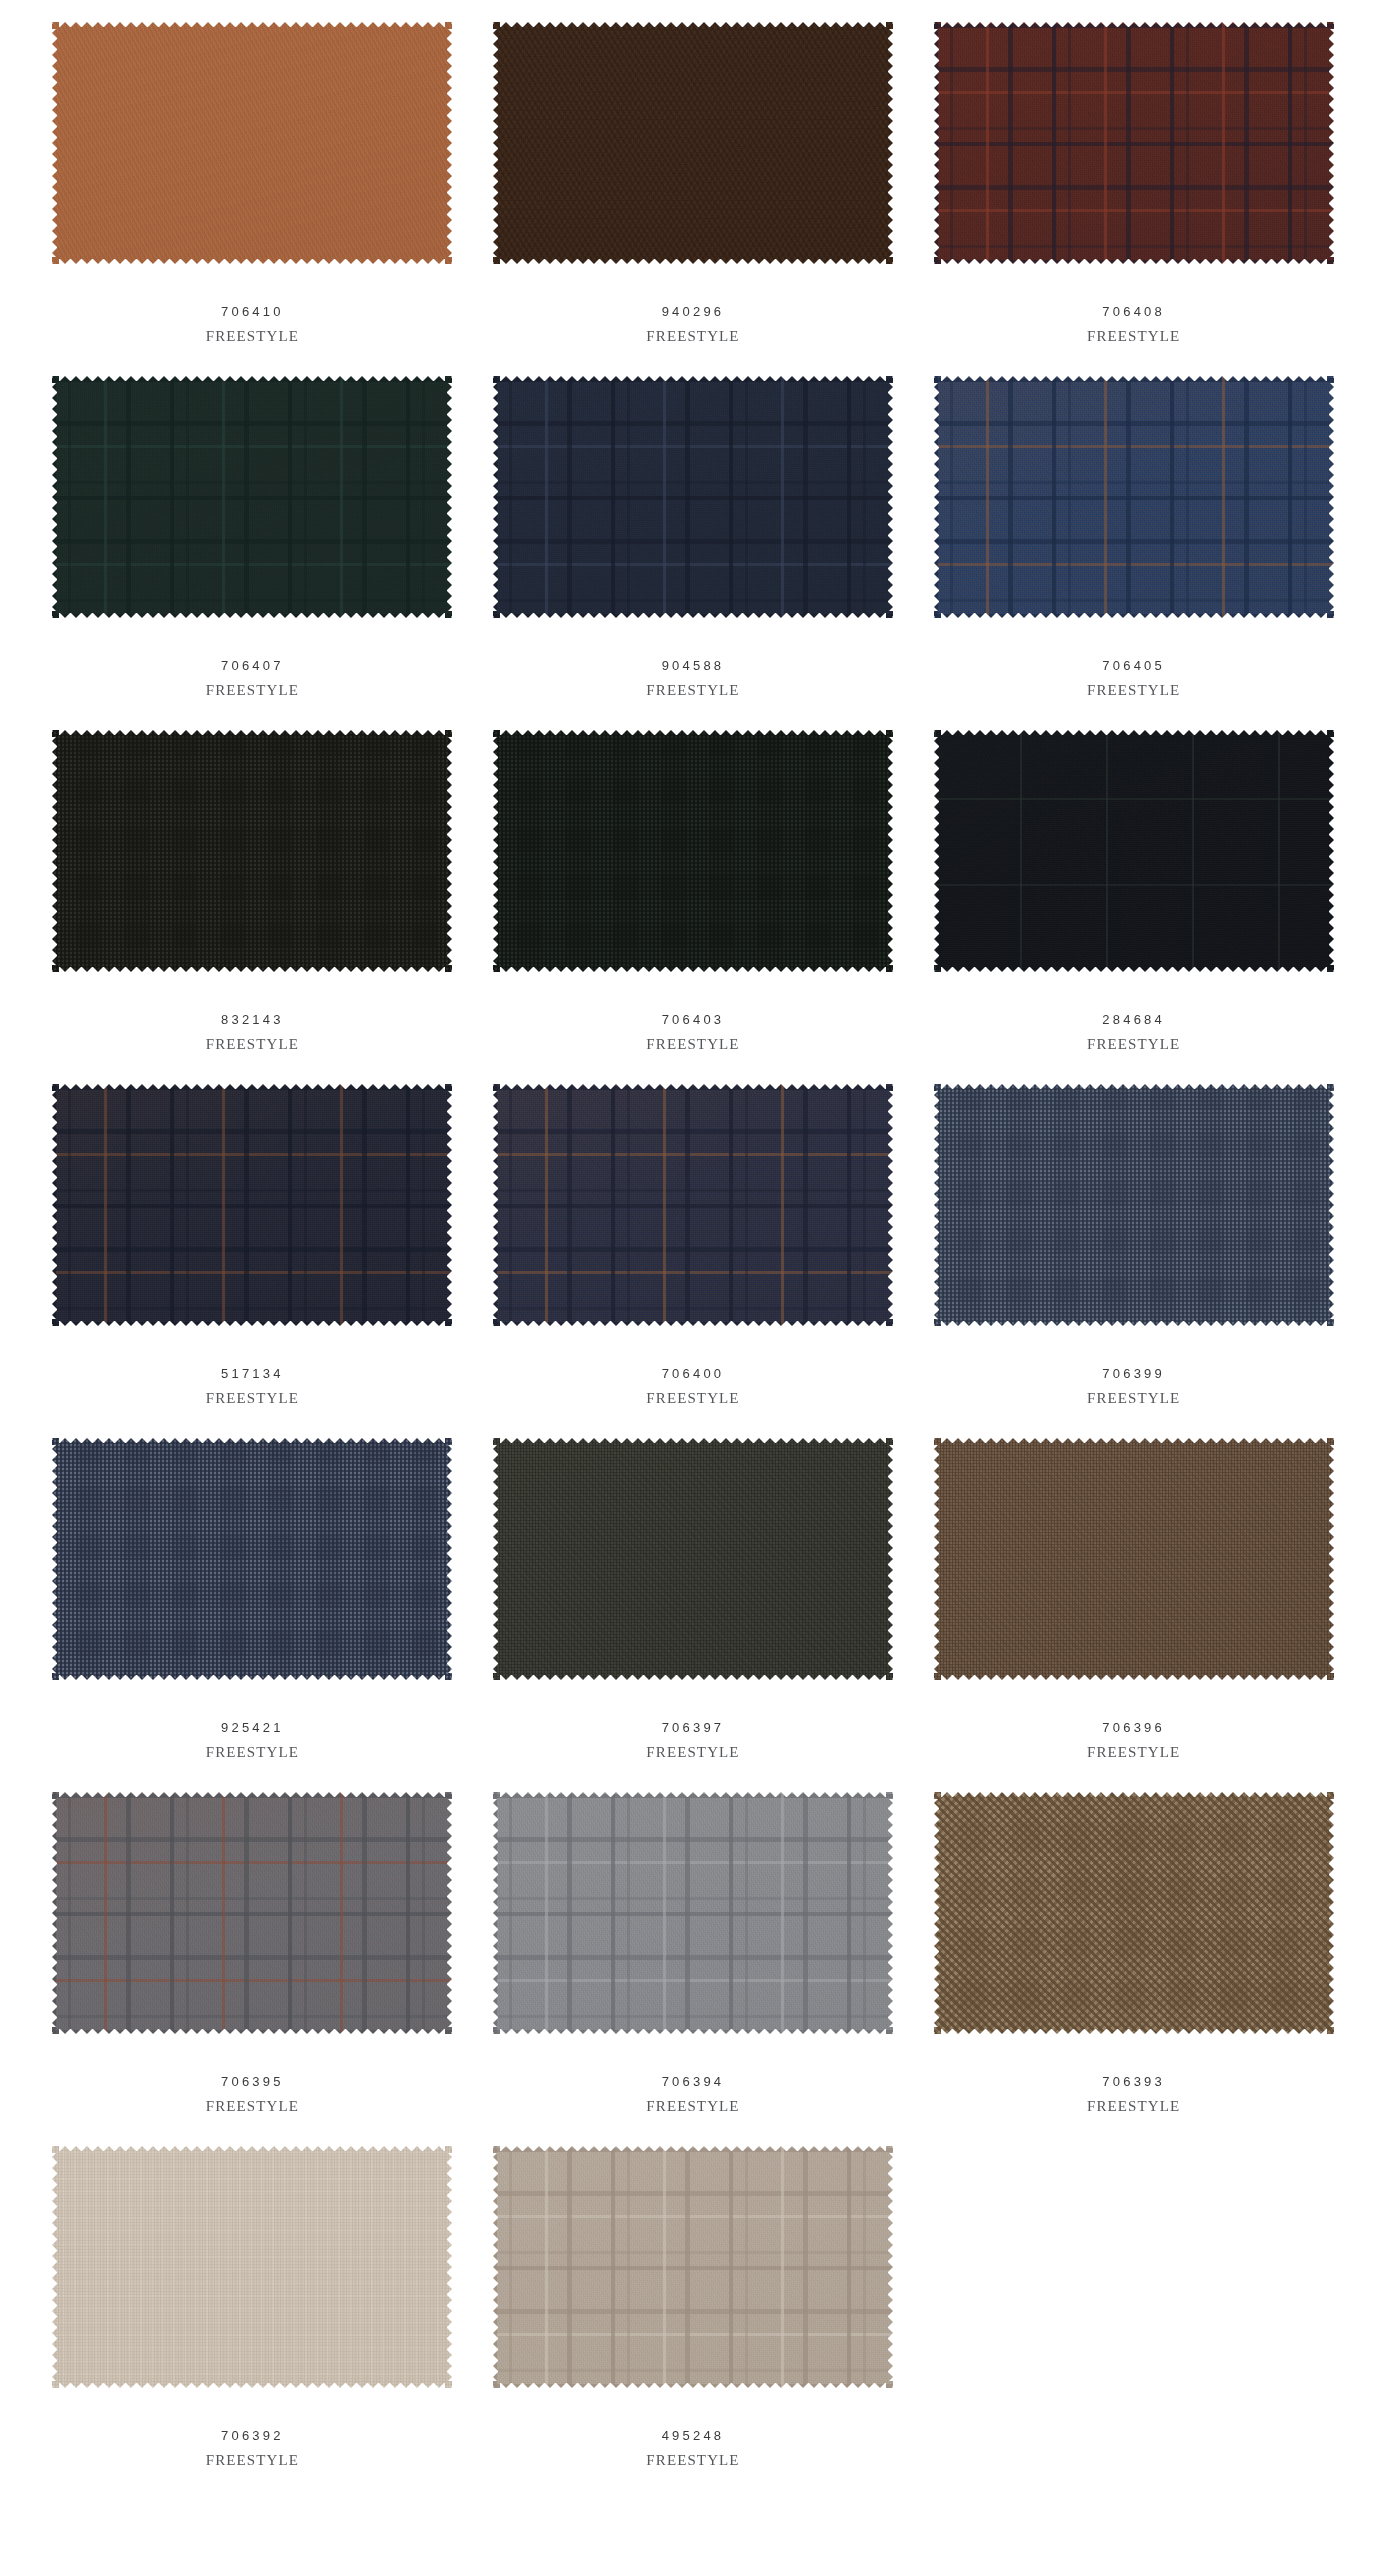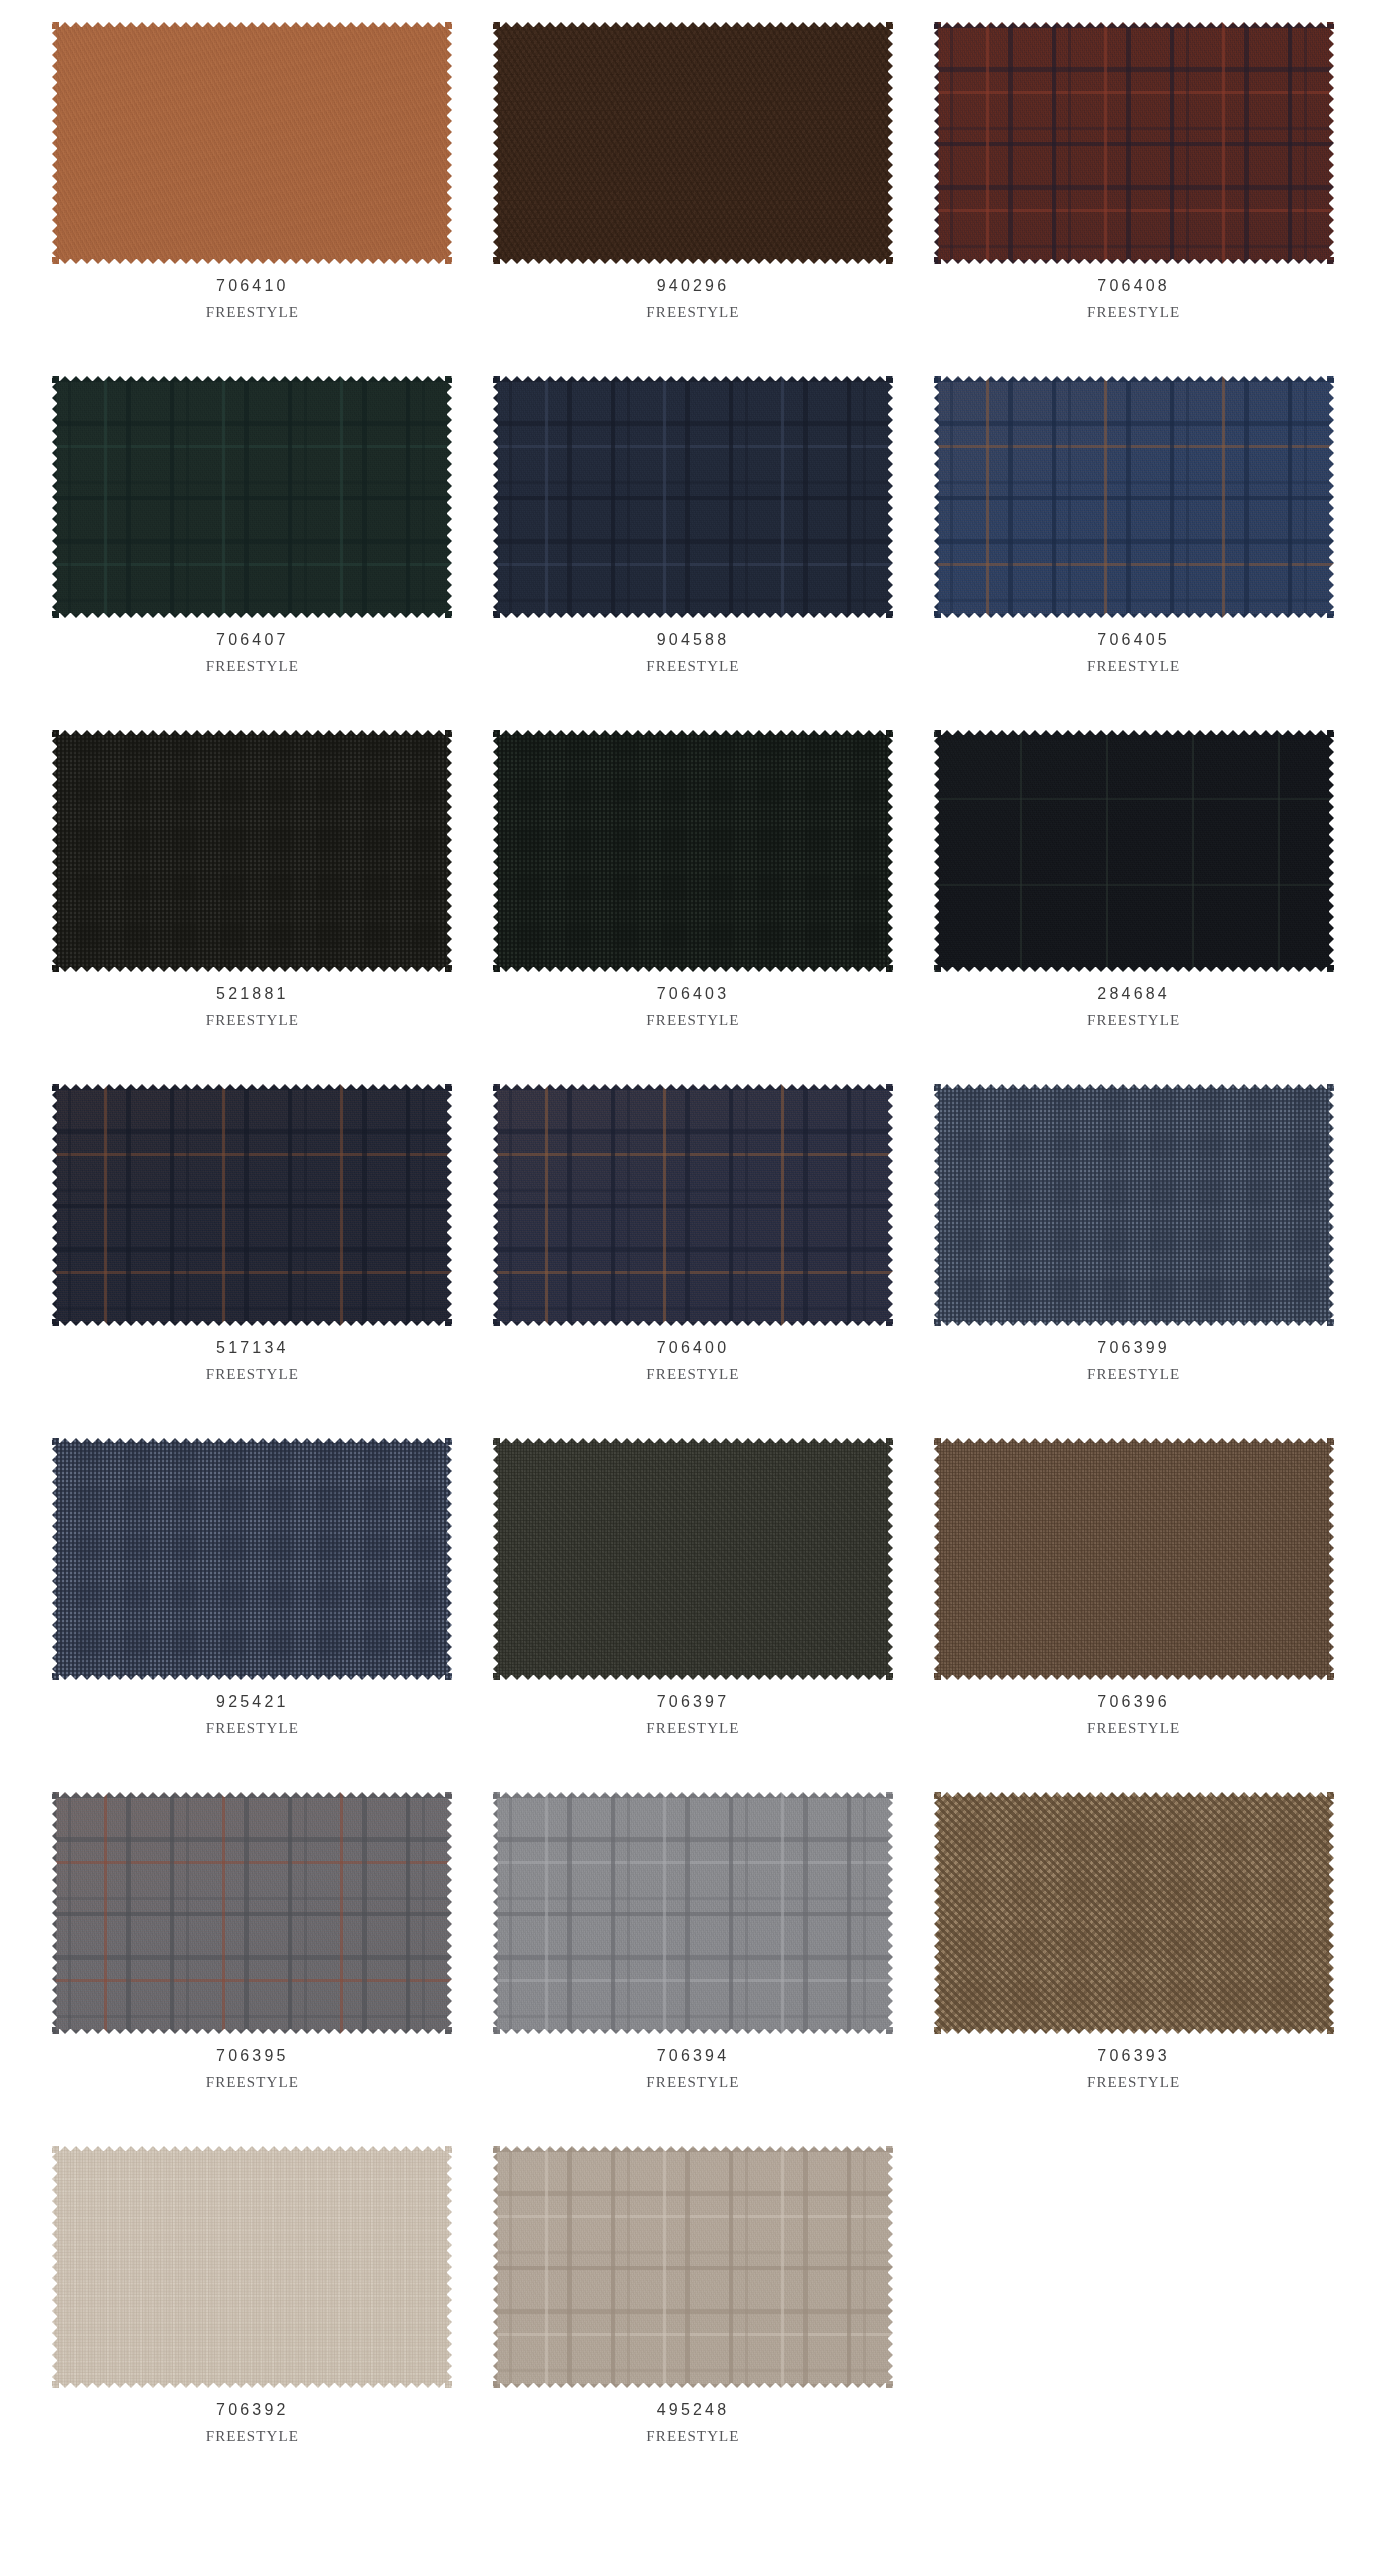--- a/index.html
+++ b/index.html
@@ -37,22 +37,22 @@
       linear-gradient(#000,#000) center/calc(100% - 14px) calc(100% - 14px) no-repeat,
       repeating-conic-gradient(from -45deg at 50% 0,  #000 0 25%, transparent 0 50%) top/11px 7px repeat-x,
       repeating-conic-gradient(from 135deg at 50% 100%,#000 0 25%, transparent 0 50%) bottom/11px 7px repeat-x,
       repeating-conic-gradient(from 45deg at 0 50%,   #000 0 25%, transparent 0 50%) left/7px 11px repeat-y,
       repeating-conic-gradient(from -135deg at 100% 50%,#000 0 25%, transparent 0 50%) right/7px 11px repeat-y;
   }
   
   .swatch::before, .swatch::after { content:""; position:absolute; inset:0; }
 
   .code {
-    margin-top: 13px;
-    font-size: 16px;
+    margin-top: 40px;
+    font-size: 13px;
     letter-spacing: 3.2px;
     color: #3a3a3a;
     font-weight: 300;
   }
   .brand {
     margin-top: 9px;
     font-family: "Liberation Serif", serif;
     font-size: 15px;
     letter-spacing: 1.1px;
     color: #55565a;
@@ -101,21 +101,21 @@
       <div class="swatch-wrap">
         <div class="swatch" style="background-color: rgb(46, 67, 104); background-image: repeating-linear-gradient(90deg, rgba(27, 42, 69, 0.7) 0px, rgba(27, 42, 69, 0.7) 4px, transparent 4px, transparent 16px, rgba(27, 42, 69, 0.38) 16px, rgba(27, 42, 69, 0.38) 19px, transparent 19px, transparent 52px, rgba(138, 90, 58, 0.55) 52px, rgba(138, 90, 58, 0.55) 55px, transparent 55px, transparent 74px, rgba(27, 42, 69, 0.62) 74px, rgba(27, 42, 69, 0.62) 79px, transparent 79px, transparent 118px), repeating-linear-gradient(0deg, rgba(27, 42, 69, 0.62) 0px, rgba(27, 42, 69, 0.62) 4px, transparent 4px, transparent 16px, rgba(27, 42, 69, 0.34) 16px, rgba(27, 42, 69, 0.34) 19px, transparent 19px, transparent 52px, rgba(138, 90, 58, 0.5) 52px, rgba(138, 90, 58, 0.5) 55px, transparent 55px, transparent 74px, rgba(27, 42, 69, 0.55) 74px, rgba(27, 42, 69, 0.55) 79px, transparent 79px, transparent 118px), repeating-linear-gradient(62deg, rgba(27, 42, 69, 0.16) 0px, rgba(27, 42, 69, 0.16) 1px, transparent 1px, transparent 3px), repeating-linear-gradient(90deg, rgba(27, 42, 69, 0.18) 0px, rgba(27, 42, 69, 0.18) 1px, transparent 1px, transparent 2px), repeating-linear-gradient(0deg, rgba(138, 90, 58, 0.12) 0px, rgba(138, 90, 58, 0.12) 1px, transparent 1px, transparent 2px), linear-gradient(160deg, rgba(138, 90, 58, 0.12), transparent 45%, rgba(27, 42, 69, 0.14)), linear-gradient(rgb(46, 67, 104), rgb(46, 67, 104));"></div>
       </div>
       <div class="code">706405</div>
       <div class="brand">FREESTYLE</div>
     </div>
     <div class="cell">
       <div class="swatch-wrap">
         <div class="swatch" style="background-color: rgb(35, 35, 31); background-image: repeating-linear-gradient(90deg, rgba(21, 21, 17, 0.85) 0px, rgba(21, 21, 17, 0.85) 2px, transparent 2px, transparent 4px), repeating-linear-gradient(0deg, rgba(21, 21, 17, 0.7) 0px, rgba(21, 21, 17, 0.7) 2px, transparent 2px, transparent 4px), repeating-linear-gradient(90deg, rgba(52, 52, 48, 0.38) 0px, rgba(52, 52, 48, 0.38) 24px, transparent 24px, transparent 48px), repeating-linear-gradient(0deg, rgba(52, 52, 48, 0.32) 0px, rgba(52, 52, 48, 0.32) 24px, transparent 24px, transparent 48px), repeating-linear-gradient(90deg, rgba(21, 21, 17, 0.55) 0px, rgba(21, 21, 17, 0.55) 2px, transparent 2px, transparent 96px), repeating-linear-gradient(0deg, rgba(21, 21, 17, 0.48) 0px, rgba(21, 21, 17, 0.48) 2px, transparent 2px, transparent 96px), repeating-linear-gradient(90deg, rgba(21, 21, 17, 0.18) 0px, rgba(21, 21, 17, 0.18) 1px, transparent 1px, transparent 2px), repeating-linear-gradient(0deg, rgba(52, 52, 48, 0.12) 0px, rgba(52, 52, 48, 0.12) 1px, transparent 1px, transparent 2px), linear-gradient(160deg, rgba(52, 52, 48, 0.12), transparent 45%, rgba(21, 21, 17, 0.14)), linear-gradient(rgb(35, 35, 31), rgb(35, 35, 31));"></div>
       </div>
-      <div class="code">521881</div>
+      <div class="code">832143</div>
       <div class="brand">FREESTYLE</div>
     </div>
     <div class="cell">
       <div class="swatch-wrap">
         <div class="swatch" style="background-color: rgb(27, 34, 30); background-image: repeating-linear-gradient(90deg, rgba(16, 21, 18, 0.85) 0px, rgba(16, 21, 18, 0.85) 2px, transparent 2px, transparent 4px), repeating-linear-gradient(0deg, rgba(16, 21, 18, 0.7) 0px, rgba(16, 21, 18, 0.7) 2px, transparent 2px, transparent 4px), repeating-linear-gradient(90deg, rgba(42, 51, 44, 0.38) 0px, rgba(42, 51, 44, 0.38) 24px, transparent 24px, transparent 48px), repeating-linear-gradient(0deg, rgba(42, 51, 44, 0.32) 0px, rgba(42, 51, 44, 0.32) 24px, transparent 24px, transparent 48px), repeating-linear-gradient(90deg, rgba(16, 21, 18, 0.55) 0px, rgba(16, 21, 18, 0.55) 2px, transparent 2px, transparent 96px), repeating-linear-gradient(0deg, rgba(16, 21, 18, 0.48) 0px, rgba(16, 21, 18, 0.48) 2px, transparent 2px, transparent 96px), repeating-linear-gradient(90deg, rgba(16, 21, 18, 0.18) 0px, rgba(16, 21, 18, 0.18) 1px, transparent 1px, transparent 2px), repeating-linear-gradient(0deg, rgba(42, 51, 44, 0.12) 0px, rgba(42, 51, 44, 0.12) 1px, transparent 1px, transparent 2px), linear-gradient(160deg, rgba(42, 51, 44, 0.12), transparent 45%, rgba(16, 21, 18, 0.14)), linear-gradient(rgb(27, 34, 30), rgb(27, 34, 30));"></div>
       </div>
       <div class="code">706403</div>
       <div class="brand">FREESTYLE</div>
     </div>
     <div class="cell">

